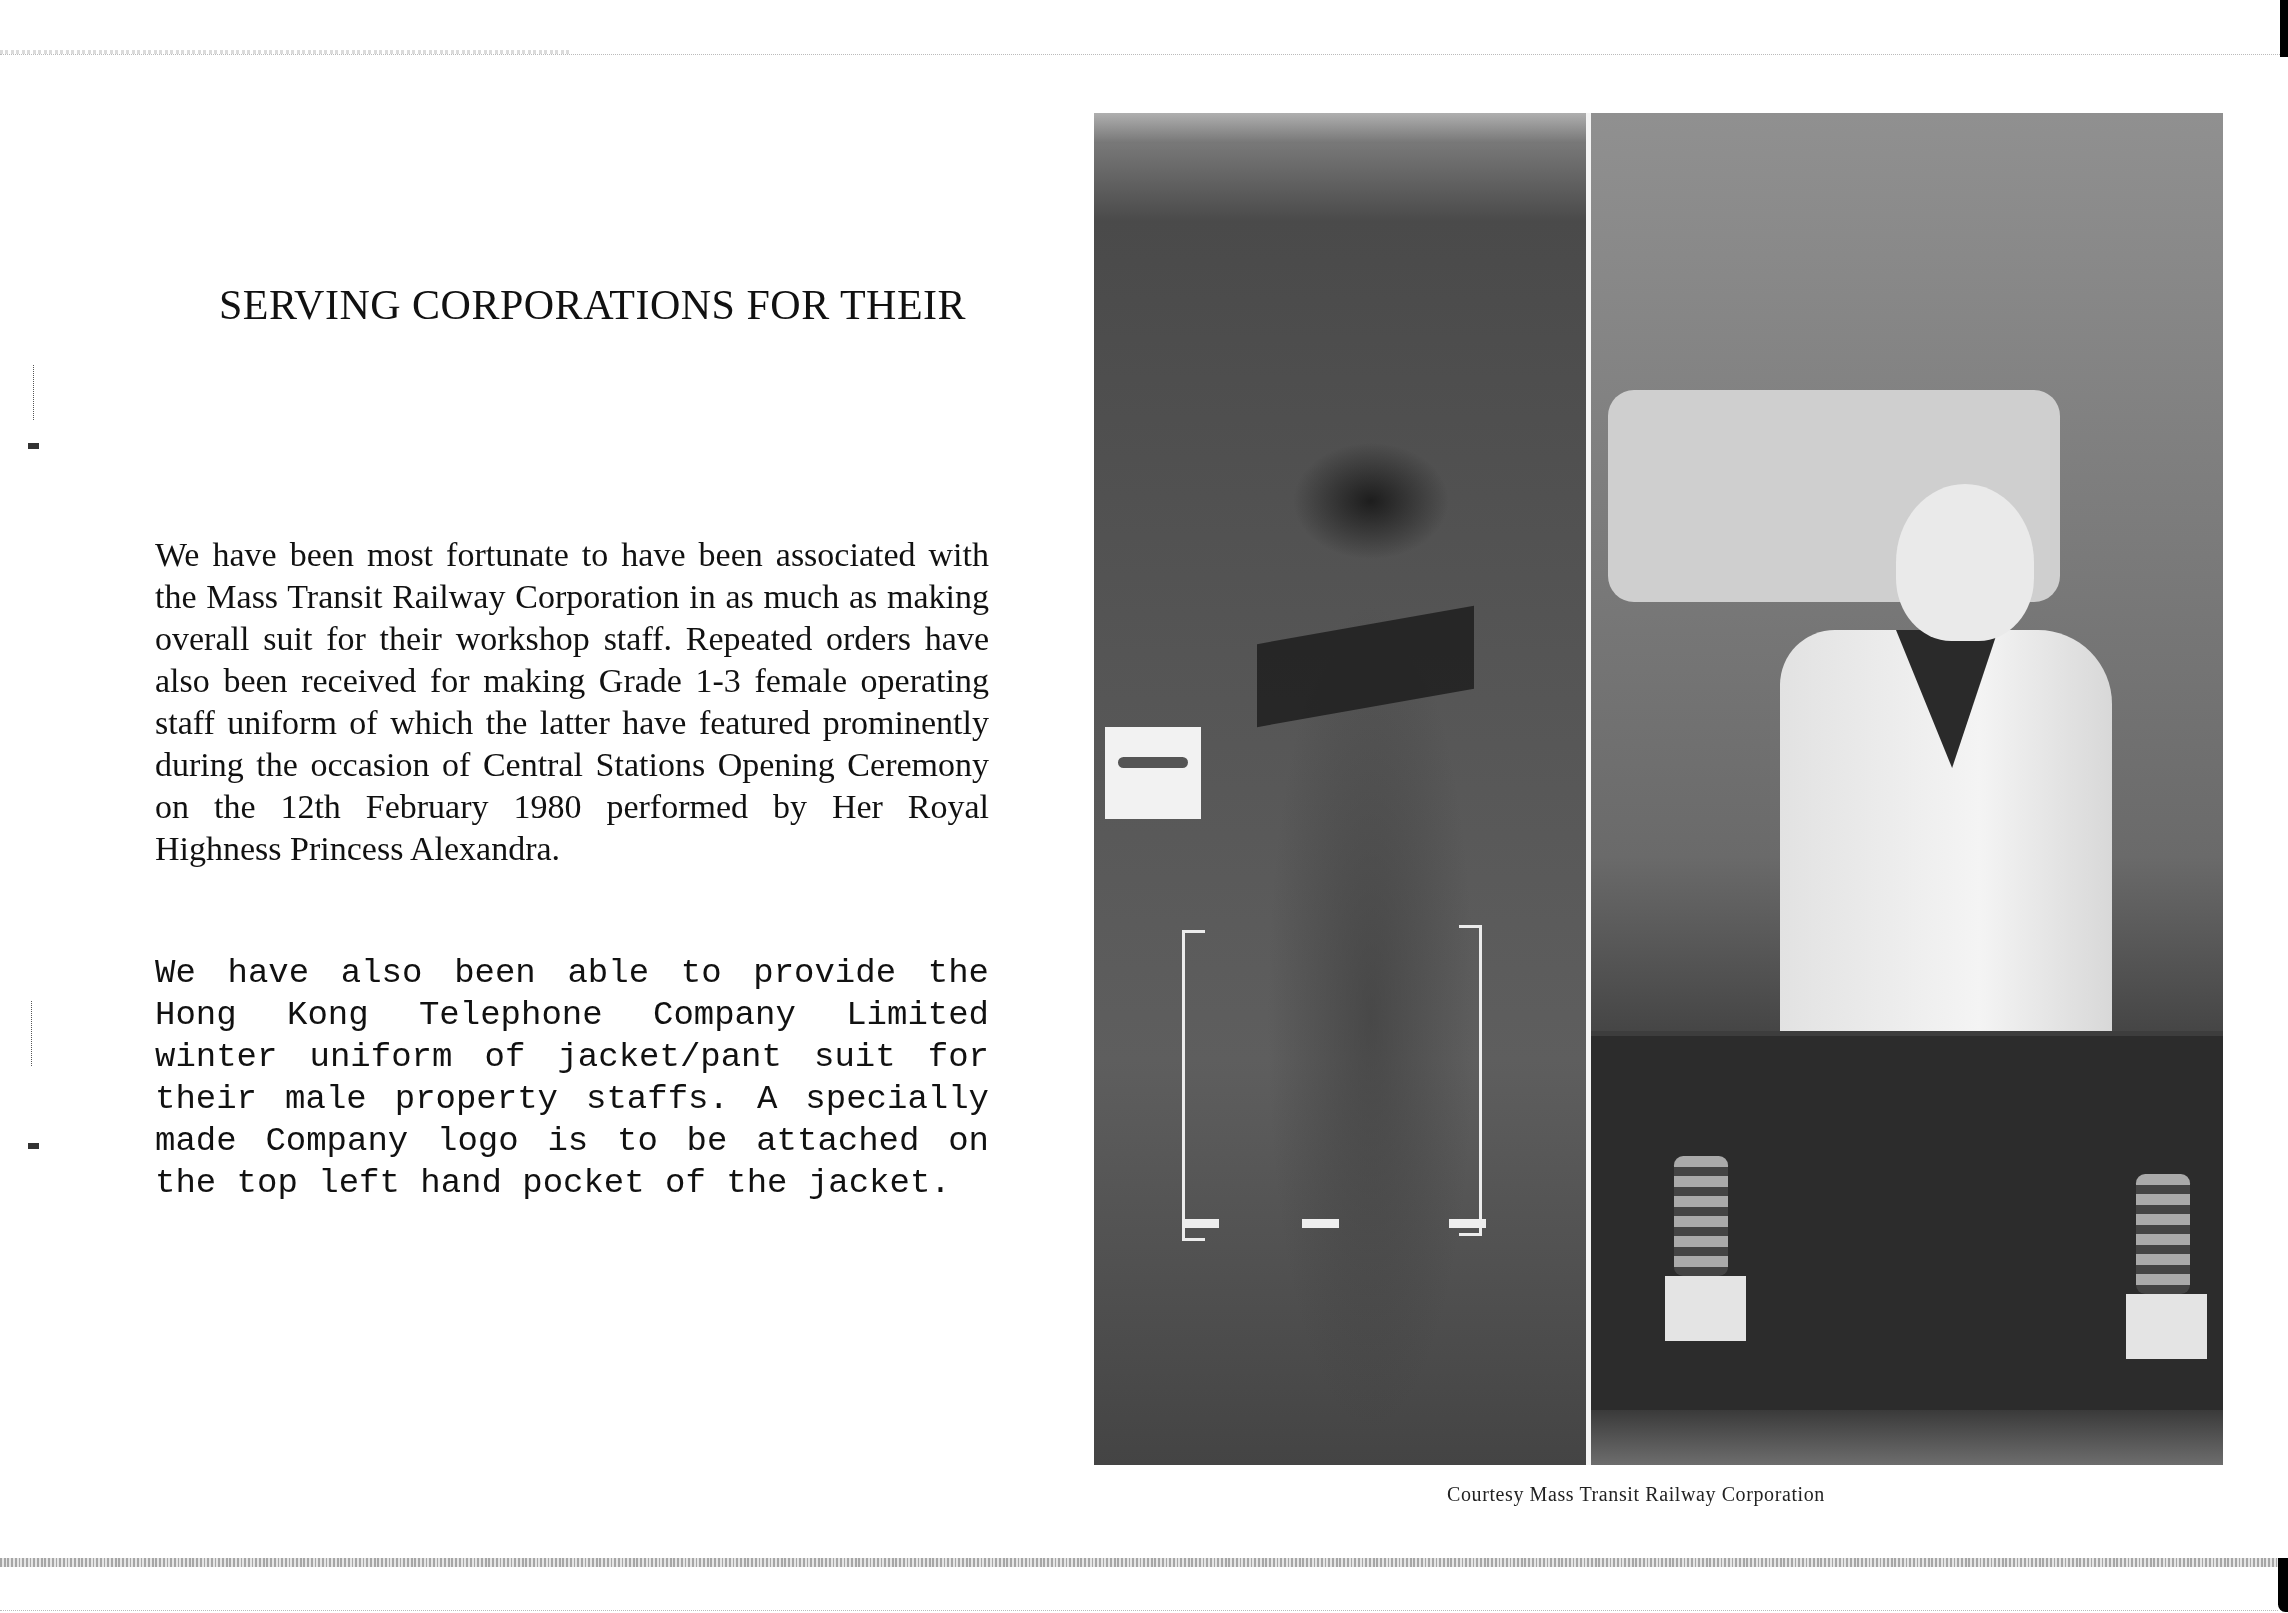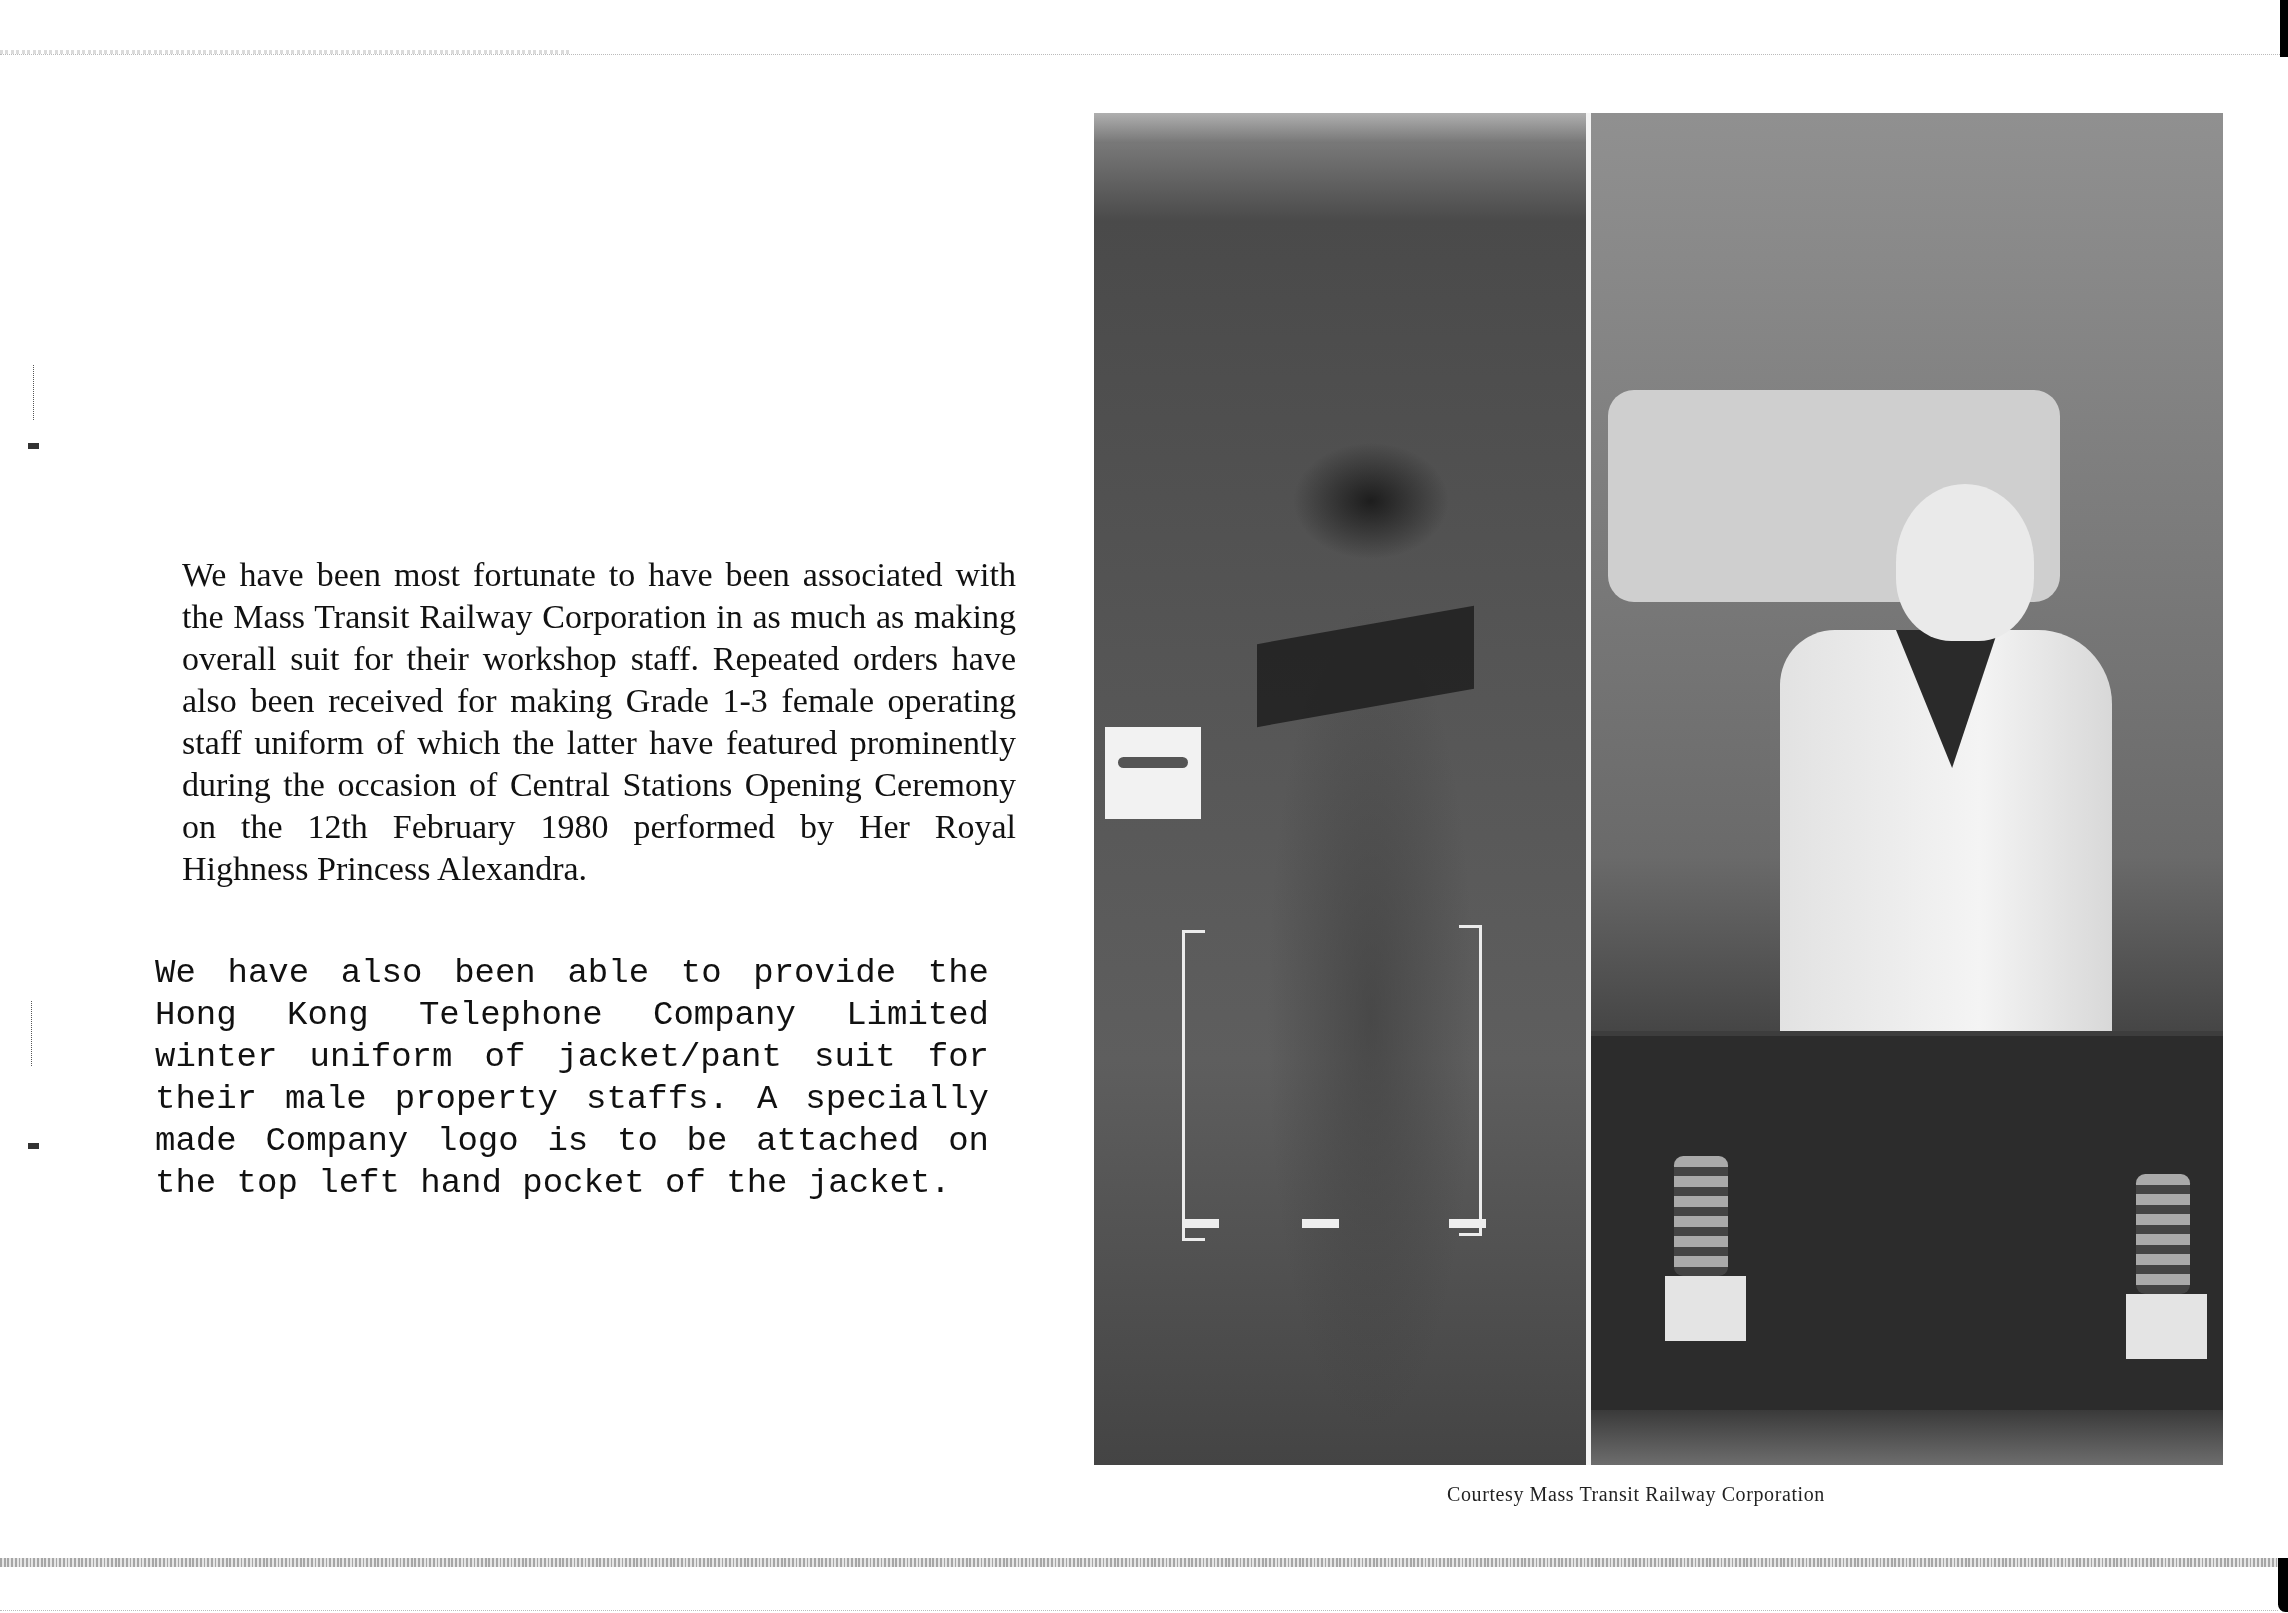--- a/index.html
+++ b/index.html
@@ -9,21 +9,21 @@
   .edge-bar-top { position:absolute; right:0; top:0; width:9.2px; height:57px; background:#000; }
   .edge-bar-bottom { position:absolute; right:0; top:1558px; width:11px; height:54px; background:#000; border-bottom-left-radius:7.4px; }
   .bottom-band { position:absolute; left:0; top:1558px; width:2278px; height:9.2px;
     background:repeating-linear-gradient(90deg,#888 0 1.8px,#ddd 1.8px 3.7px); opacity:.75; }
   .bottom-rule { position:absolute; left:0; top:1610px; width:2278px; border-top:1.8px dotted #bbb; }
   .margin-mark { position:absolute; width:1.8px; border-left:1.8px dotted #555; }
   .margin-tick { position:absolute; width:11px; height:5.5px; background:#333; }
 
   .title { position:absolute; left:138px; top:249px; width:909px; text-align:center; font-size:42px; line-height:57px; letter-spacing:0.5px; font-weight:normal; }
   .body-text { position:absolute; left:155px; width:834px; font-size:34px; line-height:42px; text-align:justify; text-align-last:left; }
-  .para1 { top:520px;margin-left:27px; }
+  .para1 { top:500px; }
   .para2 { top:918px;font-family:Liberation Mono, monospace; }
 
   .photo { position:absolute; left:1094px; top:113px; width:1129px; height:1352px; background:#6d6d6d; overflow:hidden; }
   .panel-left { position:absolute; left:0; top:0; width:494px; height:100%;
     background:
       radial-gradient(ellipse 111px 83px at 277px 388px, rgba(20,20,20,.85), transparent 70%),
       radial-gradient(ellipse 148px 591px at 277px 904px, rgba(55,55,55,.55), transparent 70%),
       linear-gradient(180deg,#8a8a8a 0%,#4a4a4a 8%,#555 40%,#5e5e5e 70%,#444 100%); }
   .panel-left .top-glare { position:absolute; left:0; top:0; width:100%; height:37px; background:linear-gradient(180deg,#c8c8c8,#777 80%,transparent); opacity:.6; }
   .door-sign { position:absolute; left:11px; top:614px; width:96px; height:92px; background:#f2f2f2; }
@@ -57,20 +57,21 @@
   <div class="top-rule-left"></div>
   <div class="top-rule"></div>
   <div class="edge-bar-top"></div>
 
   <div class="margin-mark" style="left:33px;top:365px;height:55px;"></div>
   <div class="margin-tick" style="left:28px;top:443px;"></div>
   <div class="margin-mark" style="left:31px;top:1001px;height:65px;"></div>
   <div class="margin-tick" style="left:28px;top:1143px;"></div>
 
   <h1 class="title">
+    <div>SERVING CORPORATIONS FOR THEIR</div>
   </h1>
 
   <p class="body-text para1">We have been most fortunate to have been associated with the Mass Transit Railway Corporation in as much as making overall suit for their workshop staff. Repeated orders have also been received for making Grade 1-3 female operating staff uniform of which the latter have featured prominently during the occasion of Central Stations Opening Ceremony on the 12th February 1980 performed by Her Royal Highness Princess Alexandra.</p>
   <p class="body-text para2">We have also been able to provide the Hong Kong Telephone Company Limited winter uniform of jacket/pant suit for their male property staffs. A specially made Company logo is to be attached on the top left hand pocket of the jacket.</p>
 
   <div class="photo">
     <div class="panel-left">
       <div class="top-glare"></div>
       <div class="door-sign">
           <div class="slot"></div>

